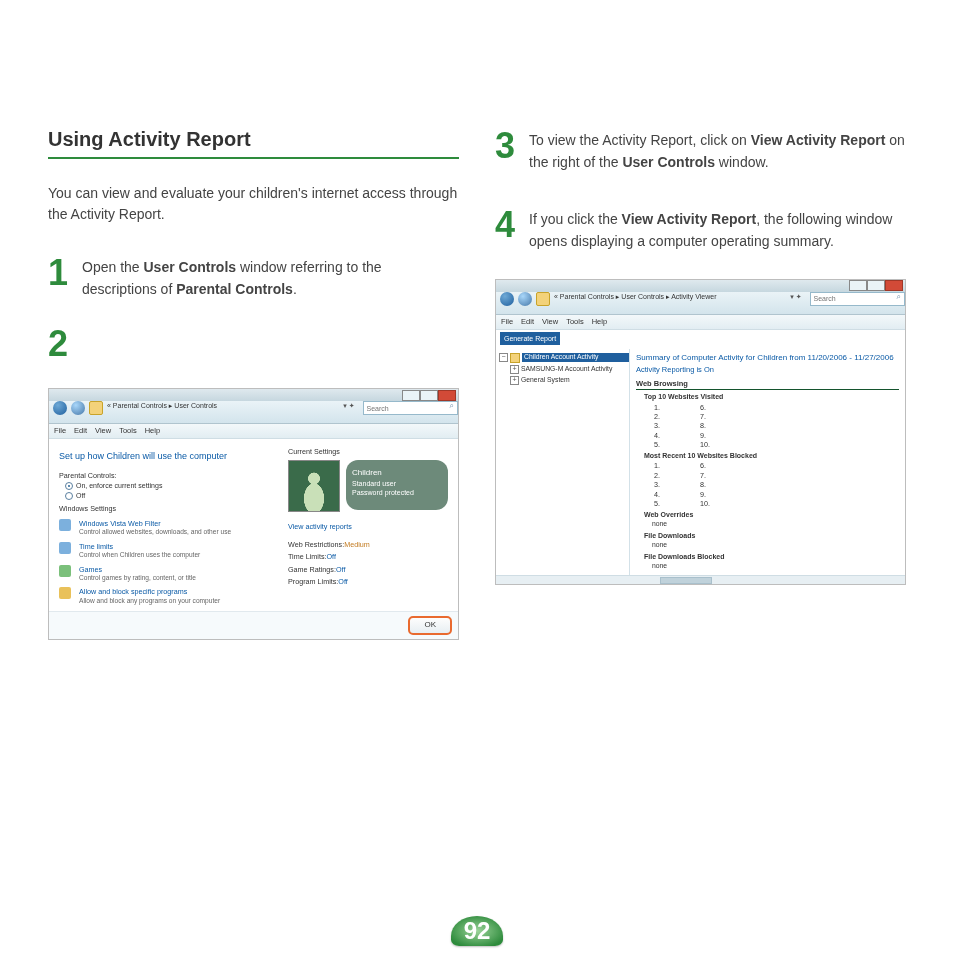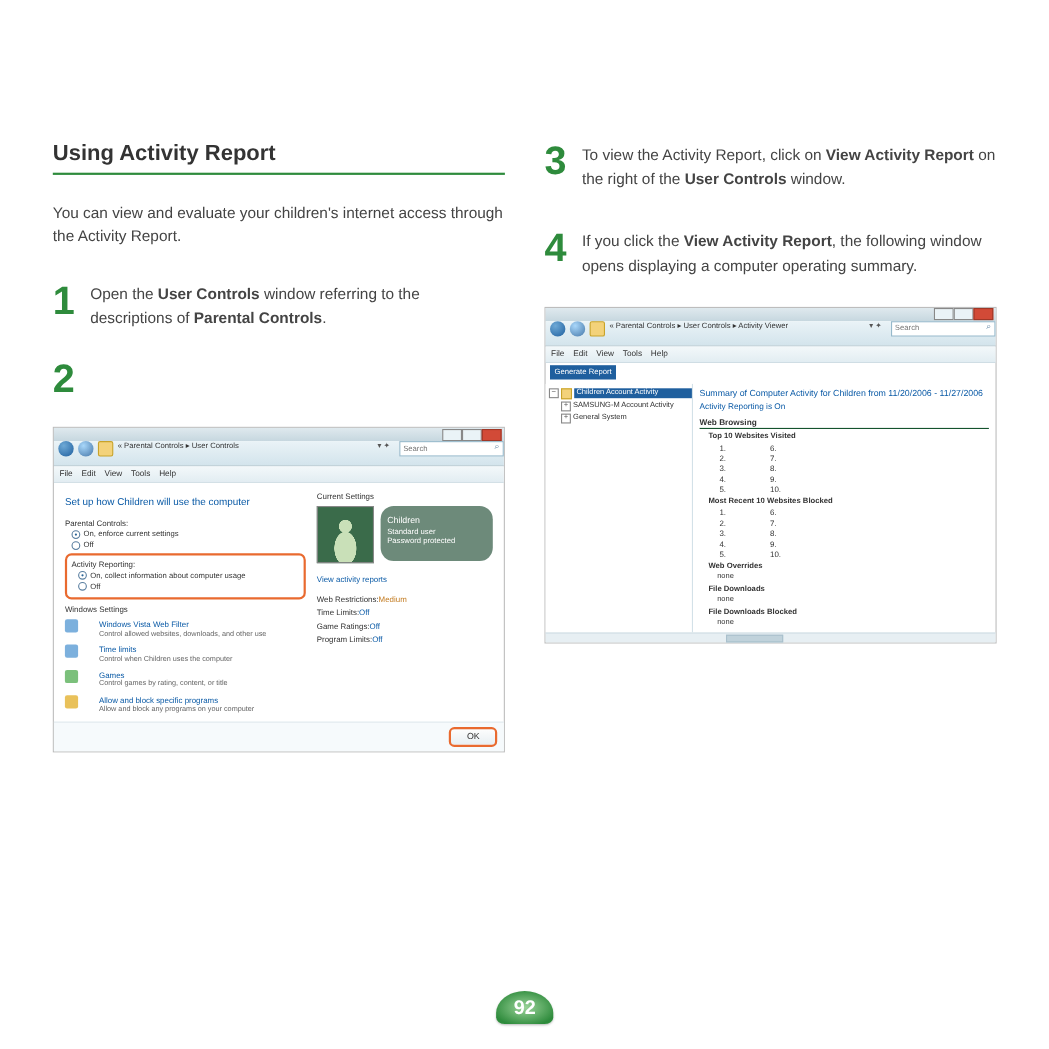--- a/index.html
+++ b/index.html
@@ -88,21 +88,21 @@
   .ss-sub { font-size:6.6px; color:#666; }
   .radio { display:flex; align-items:center; gap:3px; margin:1px 0 1px 6px; font-size:7px;}
   .radio .dot { width:6px;height:6px;border:1px solid #5a7fa0;border-radius:50%;background:#fff;display:inline-block;}
   .radio .dot.on::after{content:"";display:block;width:2px;height:2px;background:#2a6496;border-radius:50%;margin:2px 0 0 2px;}
   .highlight-box {
     border: 2px solid #e96a2f;
     border-radius: 6px;
     padding: 3px 4px 4px 4px;
     margin: 3px 0 4px 0;
   }
-  .ws-item { display:flex; gap:19px; align-items:flex-start; margin-top:5px; }
+  .ws-item { display:flex; gap:8px; align-items:flex-start; margin-top:5px; }
   .ws-icon { width:12px;height:12px;background:#7cb0dd;border-radius:2px; flex-shrink:0;}
   .ws-icon.g { background:#7bc07b;}
   .ws-icon.y { background:#e9c15a;}
   .ws-link { color:#0a5aa6; font-size:7.2px;}
   .ss-right .portrait {
     width: 50px; height:50px; background:#3a6b4a;
     border:1px solid #888; margin-bottom:4px;
     background-image: radial-gradient(circle at 50% 35%, #c9e0b8 14%, transparent 15%),
                       radial-gradient(ellipse at 50% 75%, #c9e0b8 28%, transparent 29%);
   }
@@ -135,27 +135,27 @@
   .wb-head { font-weight:bold; font-size:7.5px; border-bottom:1px solid #14532d; margin-bottom:2px; padding-bottom:1px;}
   .wb-sub { font-weight:bold; font-size:7px; margin:2px 0 1px 8px;}
   .twocol { display:flex; gap:40px; margin-left:18px;}
   .small-line { font-size:6.8px; margin-left:16px; color:#333;}
   .ss2-scroll { height:8px; background:#e7eff3; border-top:1px solid #cfdde4; position:relative;}
   .ss2-scroll::before{content:"";position:absolute;left:40%;top:1px;width:50px;height:5px;background:#c0d2db;border:1px solid #a9c0cc;}
 
   .page-num {
     position:absolute;
     left:50%;
-    bottom:23px;
+    bottom:8px;
     transform:translateX(-50%);
     width:52px;height:30px;
     background: radial-gradient(ellipse at center, #9cd49a 0%, #2e8b3c 80%);
     border-radius: 26px 26px 8px 8px / 20px 20px 6px 6px;
     color:#fff;
-    font-size:18px;
+    font-size:24px;
     font-weight:bold;
     display:flex;align-items:center;justify-content:center;
     box-shadow: 0 1px 2px rgba(0,0,0,.25);
   }
 </style>
 </head>
 <body>
 
 <div class="page">
 
@@ -203,31 +203,20 @@
           <div class="ss-label">Parental Controls:</div>
           <div class="radio">
               <span class="dot on"></span>
               <span>On, enforce current settings</span>
             </div>
           <div class="radio">
               <span class="dot"></span>
               <span>Off</span>
             </div>
 
-          <div class="highlight-box">
-            <div class="ss-label">Activity Reporting:</div>
-            <div class="radio">
-                <span class="dot on"></span>
-                <span>On, collect information about computer usage</span>
-              </div>
-            <div class="radio">
-                <span class="dot"></span>
-                <span>Off</span>
-              </div>
-          </div>
 
           <div class="ss-label" style="margin-top:4px">Windows Settings</div>
           <div class="ws-item">
               <span class="ws-icon"></span>
               <div>
                 <div class="ws-link">Windows Vista Web Filter</div>
                 <div class="ss-sub">Control allowed websites, downloads, and other use</div>
               </div>
             </div>
           <div class="ws-item">

